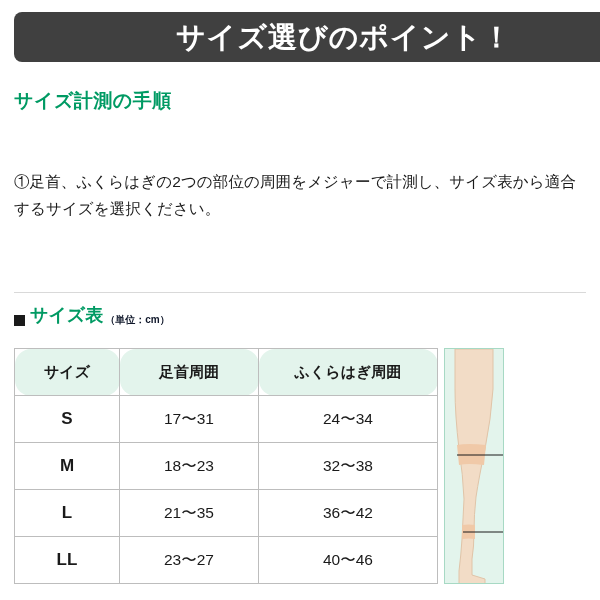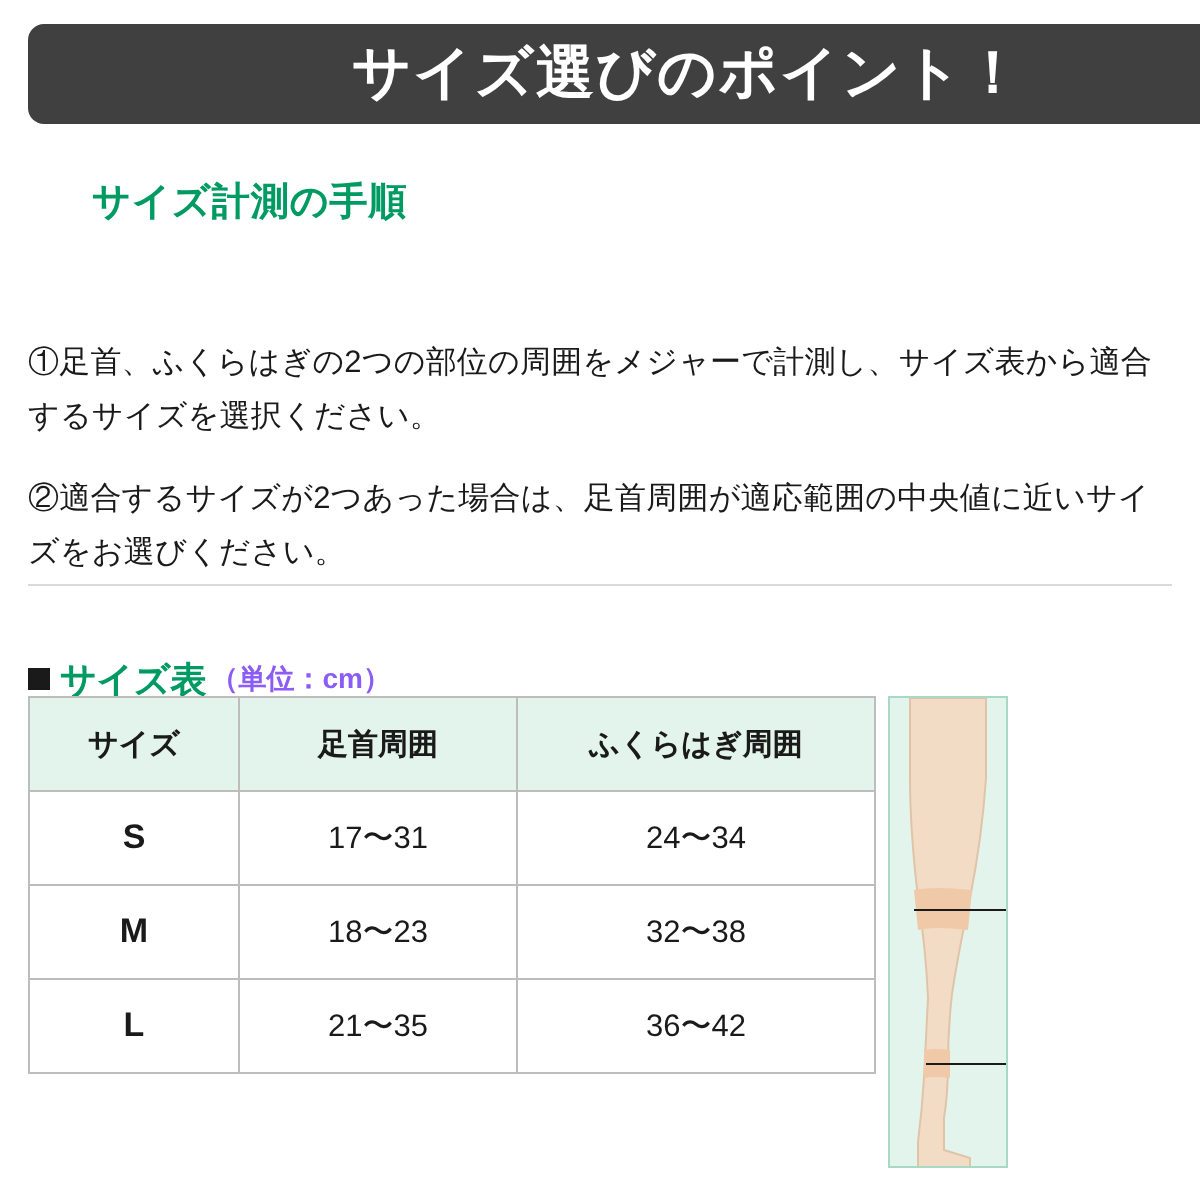--- a/index.html
+++ b/index.html
@@ -45,21 +45,20 @@
 
   
   .section-heading {
     position: absolute;
     left: 14px;
     top: 88px;
     font-size: 19px;
     font-weight: bold;
     color: #009a63;
     letter-spacing: 0.5px;
-    margin-left: 32px;
   }
 
   
   .paragraphs {
     position: absolute;
     left: 14px;
     top: 126px;
     width: 576px;
     margin-top: 42px;
   }
@@ -78,42 +77,42 @@
     top: 292px;
     width: 572px;
     height: 1px;
     background: #d9d9d9;
   }
 
   
   .table-heading {
     position: absolute;
     left: 14px;
-    top: 328px;
+    top: 303px;
     display: flex;
-    align-items: center;
+    align-items: flex-end;
   }
   .table-heading .sqmark {
     width: 11px;
     height: 11px;
     background: #1a1a1a;
     display: inline-block;
     margin-right: 5px;
     position: relative;
     top: -1px;
   }
   .table-heading .th-main {
     font-size: 18px;
     font-weight: bold;
     color: #009a63;
   }
   .table-heading .th-unit {
-    font-size: 14px;
-    font-weight: bold;
-    color: #8b5cf6;
+    font-size: 10px;
+    font-weight: bold;
+    color: #0f172a;
     margin-left: 2px;
   }
 
   
   .size-table {
     position: absolute;
     left: 14px;
     top: 348px;
     width: 420px;
     border-collapse: collapse;
@@ -124,20 +123,21 @@
     text-align: center;
     font-size: 15px;
     height: 46px;
     padding: 0;
   }
   .size-table thead th {
     background: #e3f4ec;
     font-weight: bold;
     color: #1a1a1a;
     font-size: 15px;
+    border-radius: 16px;
   }
   .size-table tbody td.size-label {
     font-weight: bold;
     font-size: 17px;
   }
   .size-table tbody td {
     background: #ffffff;
     font-size: 15.5px;
   }
   .col-size { width: 104px; }
@@ -200,21 +200,20 @@
 <div class="page">
 
   <div class="banner">
     <div class="banner-title">サイズ選びのポイント！</div>
   </div>
 
   <div class="section-heading">サイズ計測の手順</div>
 
   <div class="paragraphs">
     <p class="para">①足首、ふくらはぎの2つの部位の周囲をメジャーで計測し、サイズ表から適合するサイズを選択ください。</p>
-    <p class="para">②適合するサイズが2つあった場合は、足首周囲が適応範囲の中央値に近いサイズをお選びください。</p>
   </div>
 
   <div class="divider"></div>
 
   <div class="table-heading">
     <span class="sqmark"></span>
     <span class="th-main">サイズ表</span>
     <span class="th-unit">（単位：cm）</span>
   </div>
 
@@ -235,20 +234,25 @@
       <tr>
         <td class="size-label">M</td>
         <td>18〜23</td>
         <td>32〜38</td>
       </tr>
       <tr>
         <td class="size-label">L</td>
         <td>21〜35</td>
         <td>36〜42</td>
       </tr>
+      <tr>
+        <td class="size-label">LL</td>
+        <td>23〜27</td>
+        <td>40〜46</td>
+      </tr>
     </tbody>
   </table>
 
   <div class="leg-panel">
     <svg class="leg-shape" width="60" height="236" viewBox="0 0 60 236">
 
       <path d="M18 0 L48 0 L48 40 Q46 70 40 100 Q34 128 31 148 Q29 166 29 182 Q29 198 27 210 L27 226 L40 230 L40 236 L14 236 L14 222 Q16 206 17 190 Q18 170 19 150 Q18 126 14 100 Q10 66 10 40 L10 0 Z" fill="#f2dcc6" stroke="#e0c4a8" stroke-width="1"></path>
 
       <path d="M12 96 Q22 94 41 96 L39 116 Q22 114 14 116 Z" fill="#f0c9a8"></path>
 

